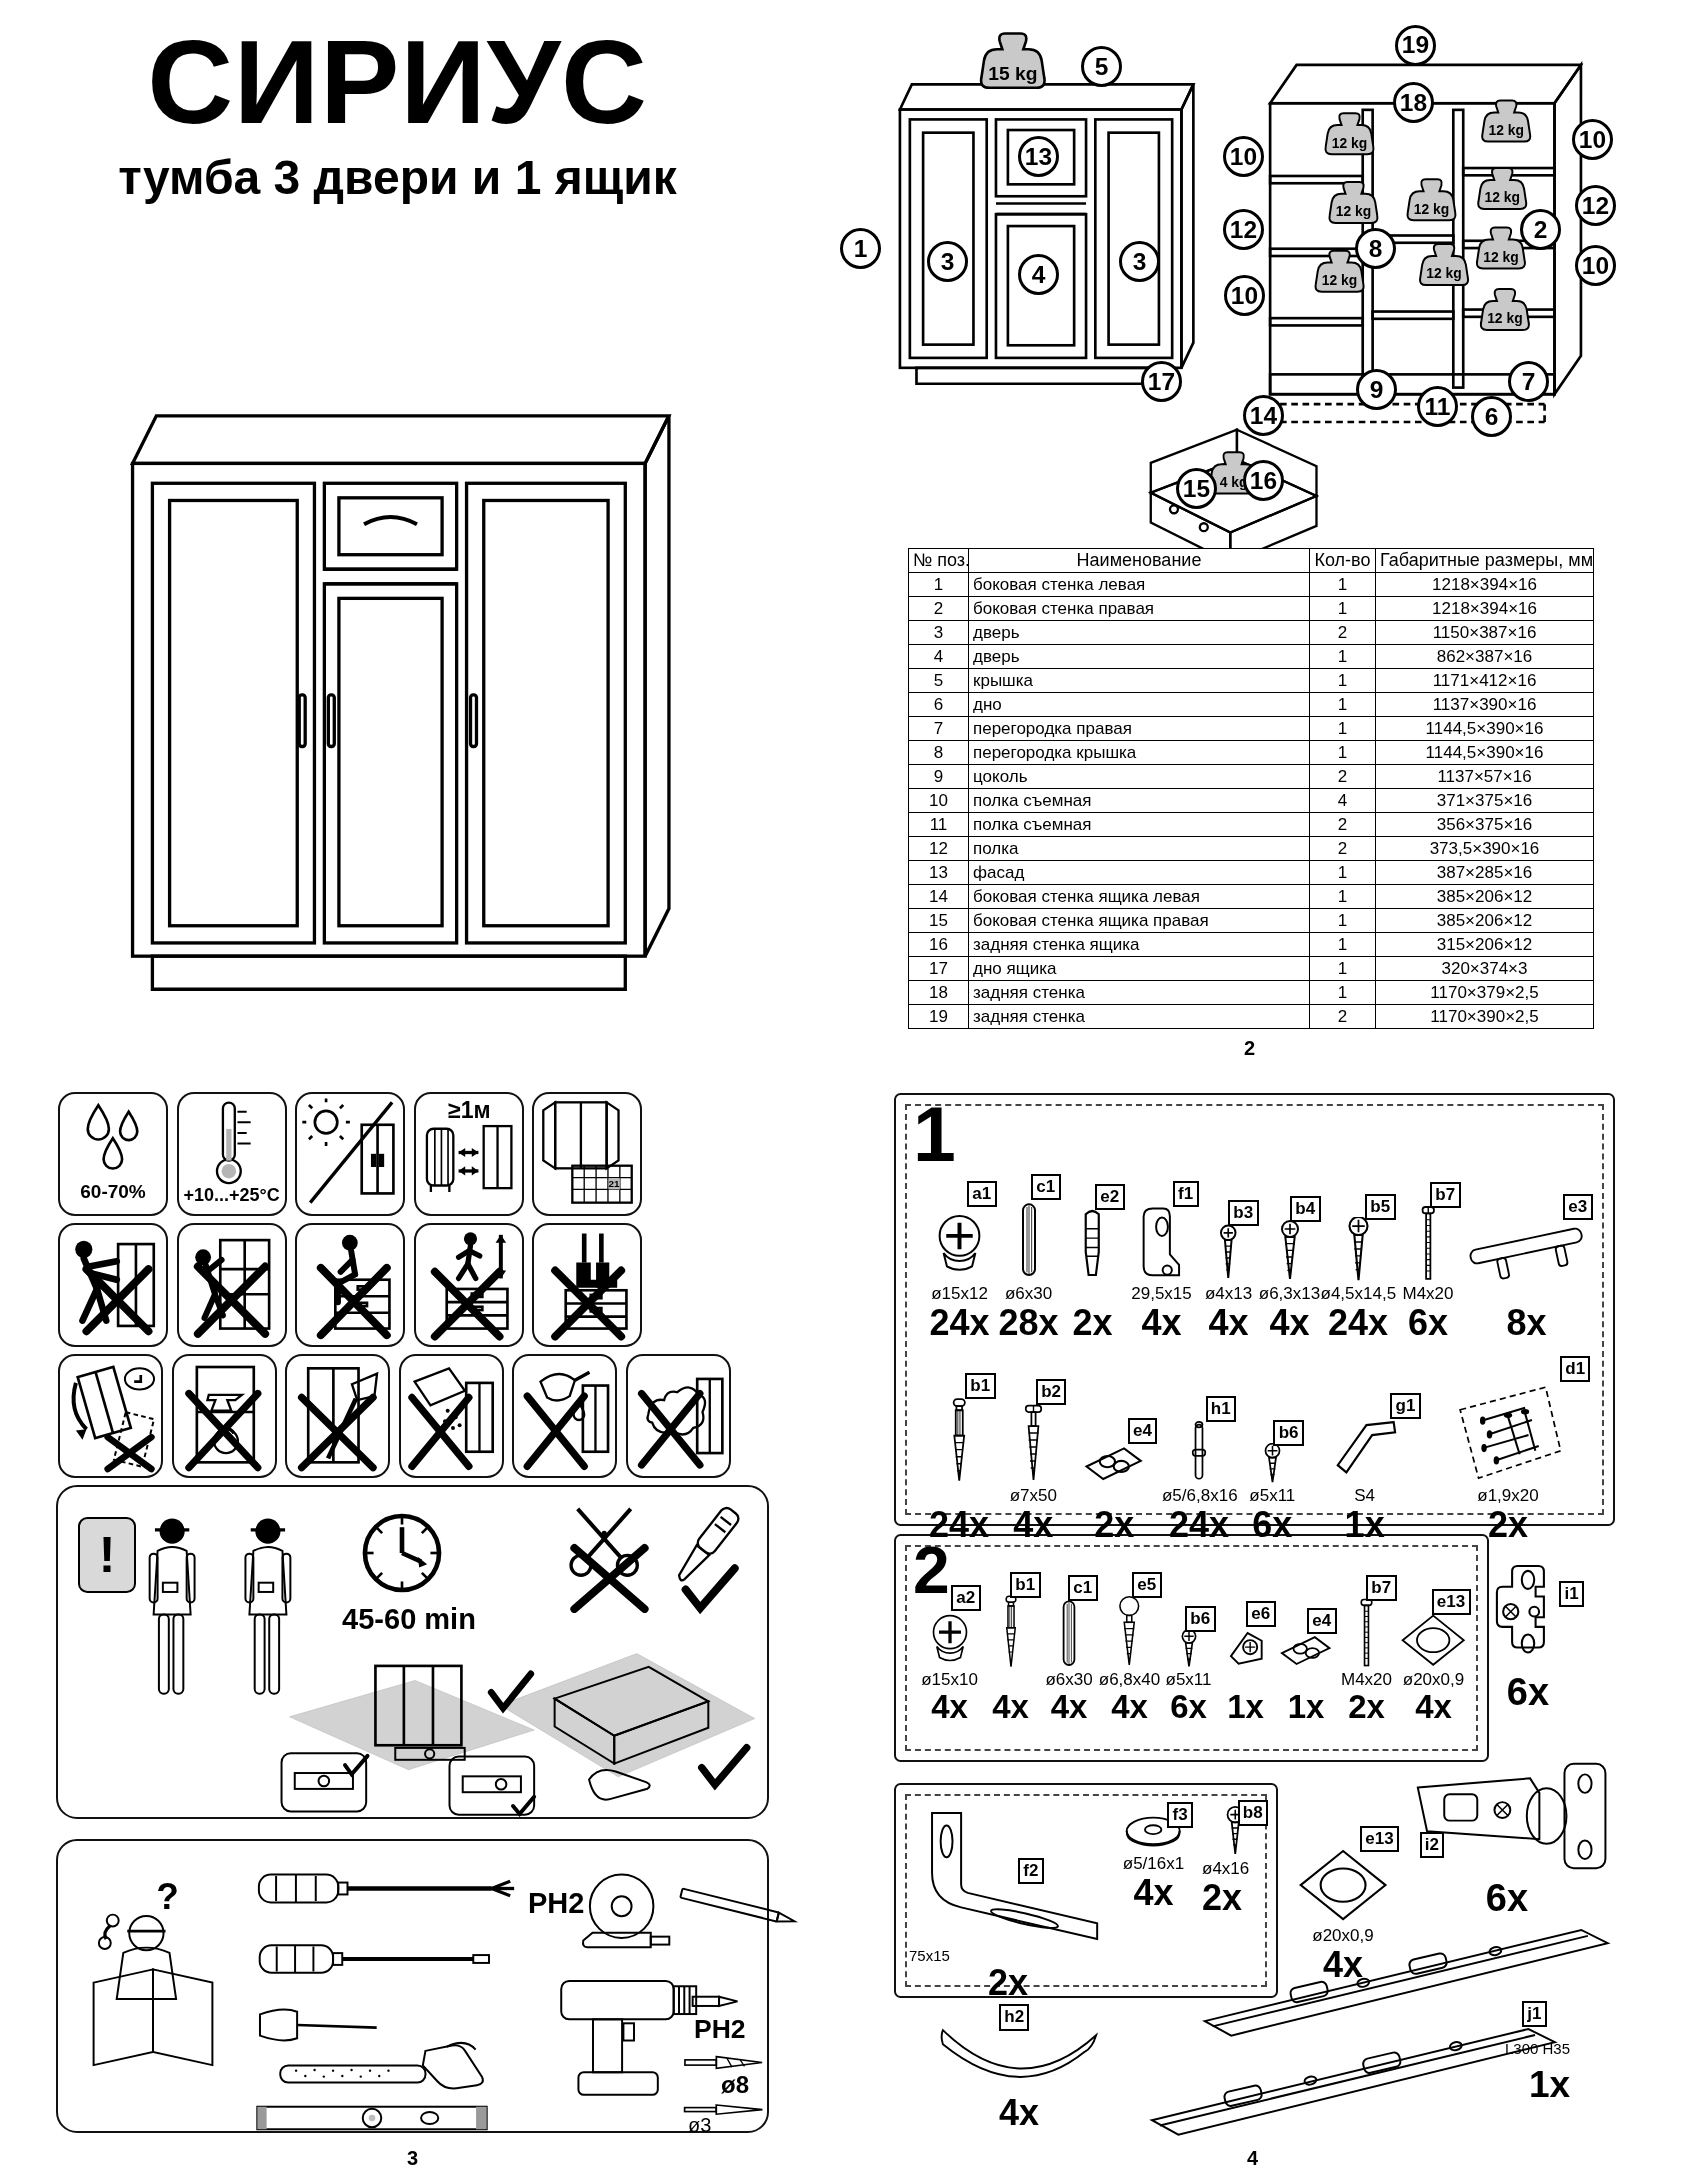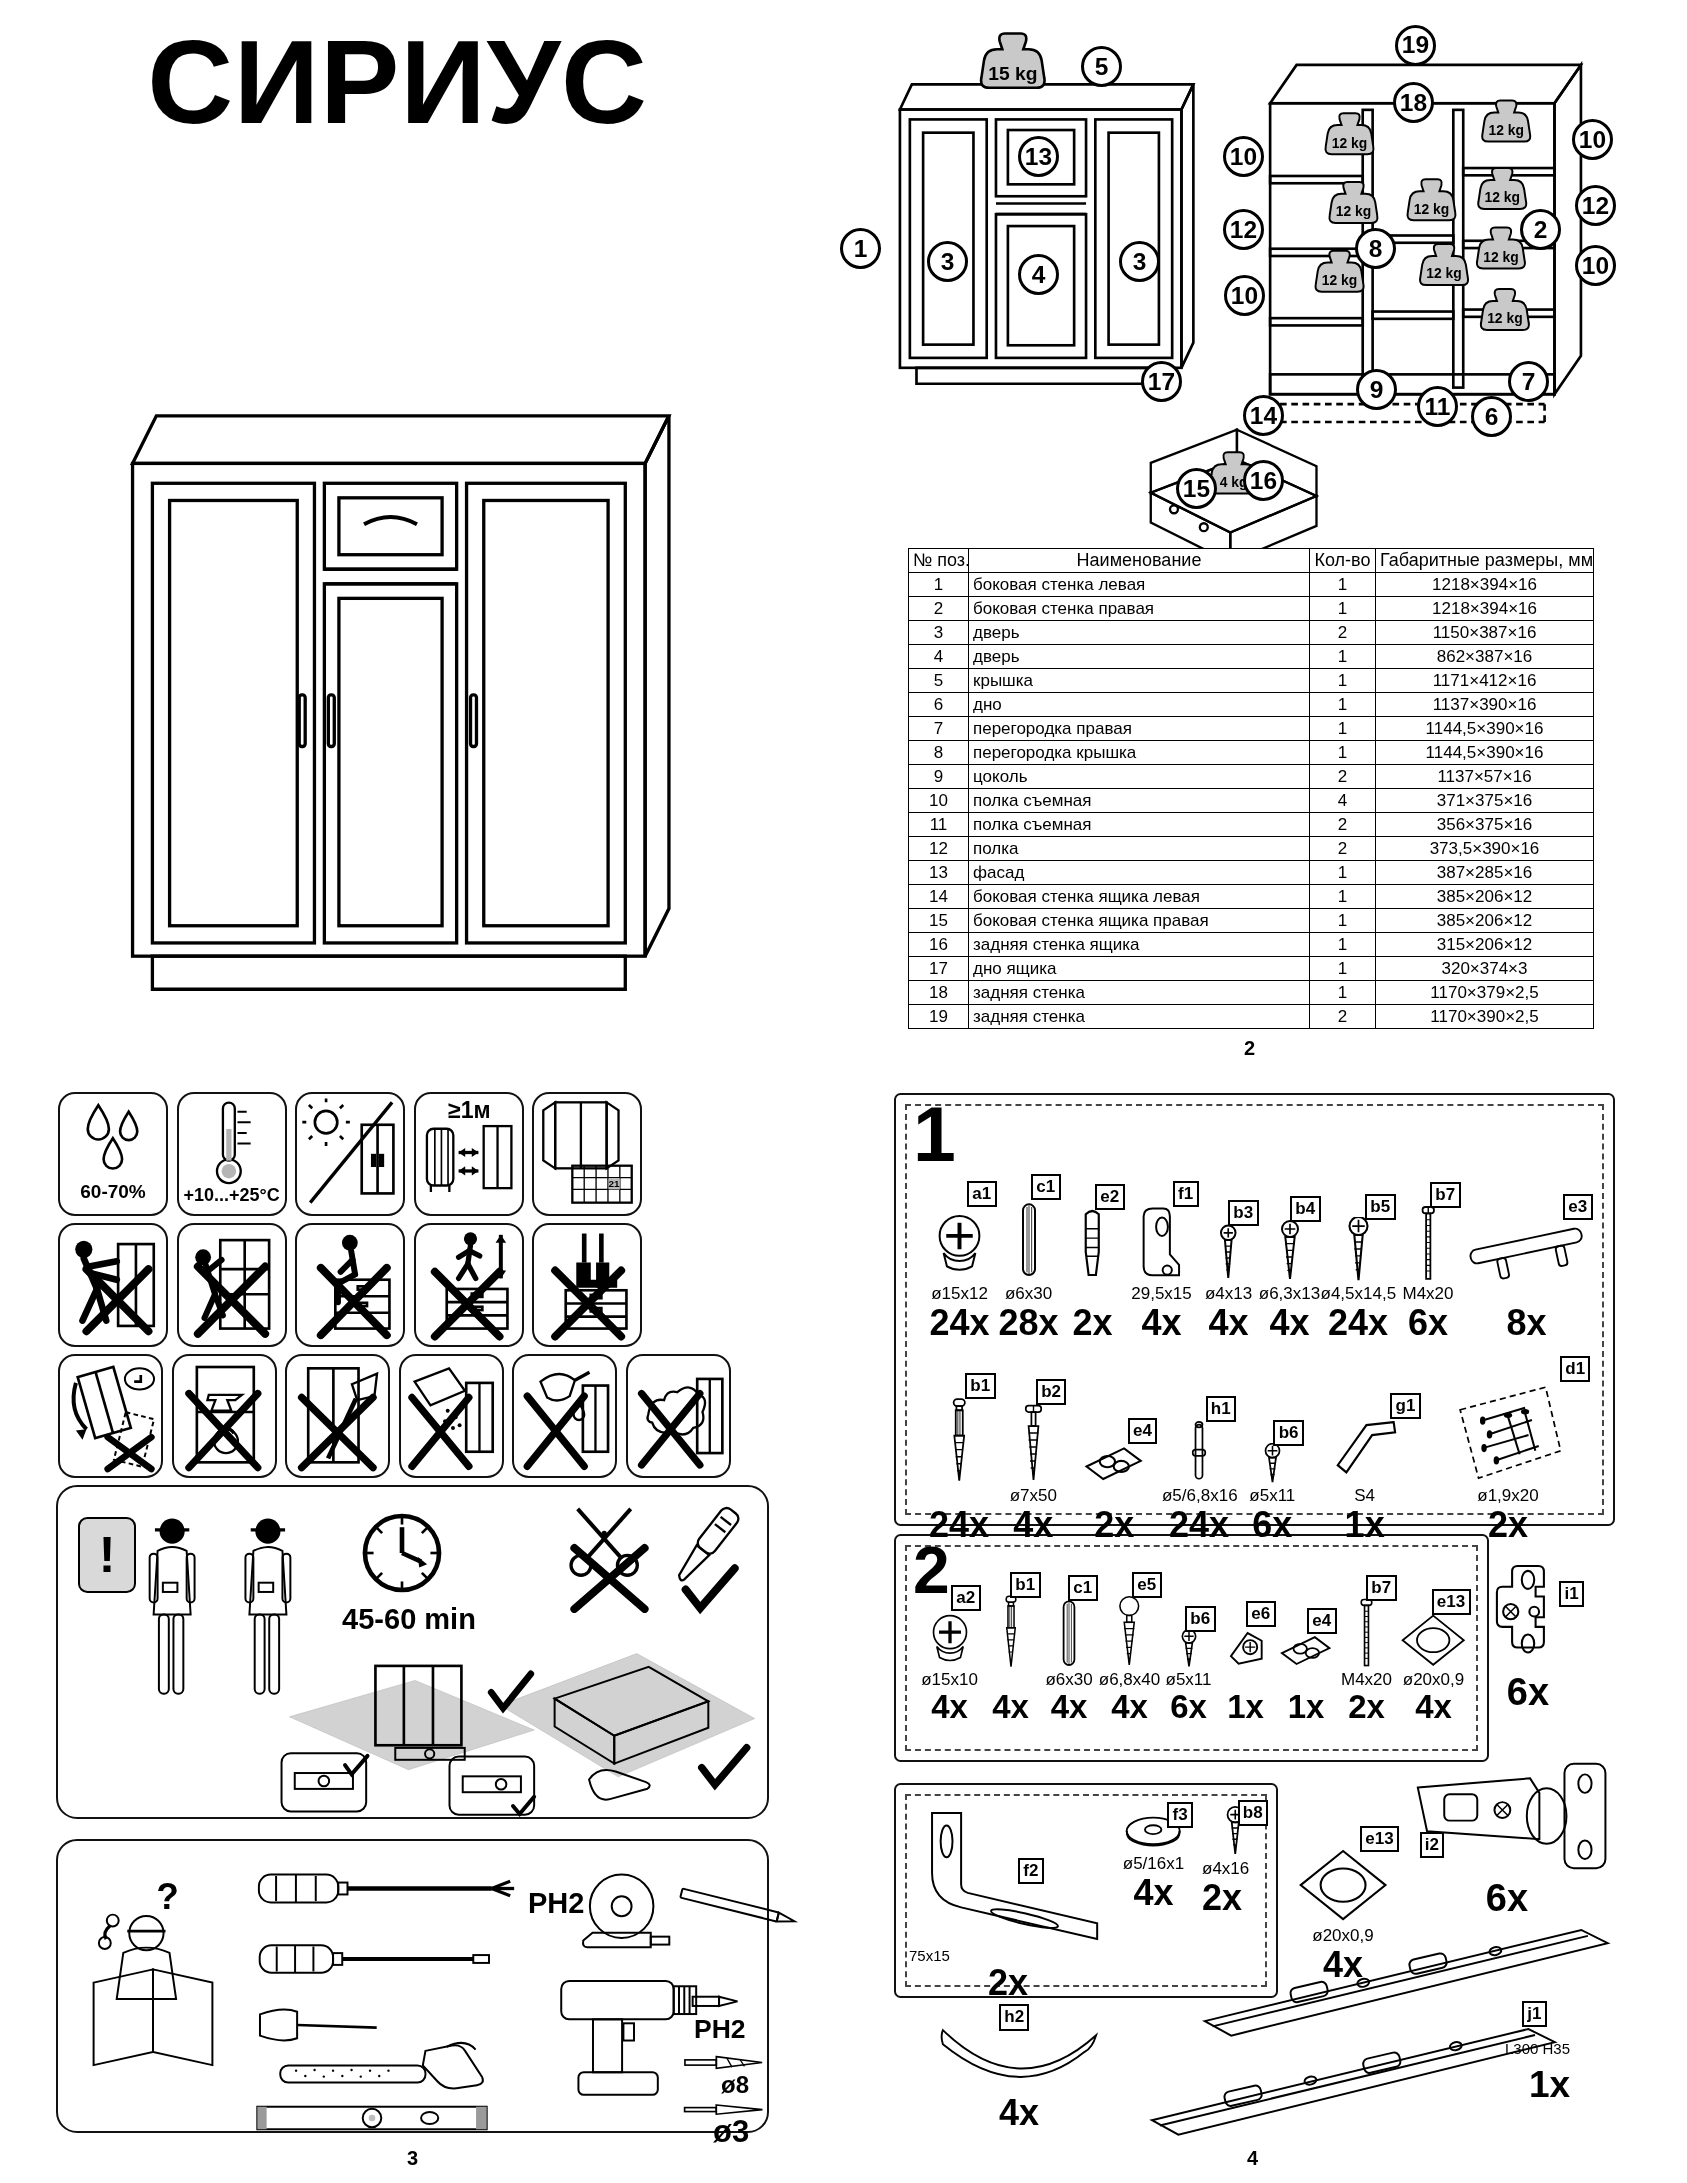--- a/index.html
+++ b/index.html
@@ -47,20 +47,21 @@
   <svg width="0" height="0" style="position:absolute">
       <defs>
     <g id="wtg">
           <path d="M33 4 h18 q8 0 6 9 l-3 9 h6 q13 0 15 13 l3 20 q2 11 -9 11 H15 q-11 0 -9 -11 l3 -20 q2 -13 15 -13 h6 l-3 -9 q-2 -9 6 -9 z" fill="#c9c9c9" stroke="#000" stroke-width="3"></path>
         </g>
   </defs>
     </svg>
 
   <header class="title-block">
     <div class="t1">СИРИУС</div>
+    <div class="t2">тумба 3 двери и 1 ящик</div>
   </header>
 
   <svg class="abs" style="left:86px;top:351px" width="609" height="668" viewBox="0 0 920 1010">
     <g class="ln" stroke-width="5" fill="#fff">
       <path d="M70 170 L106 98 L881 98 L845 170 Z"></path>
       <rect x="70" y="170" width="775" height="745"></rect>
       <path d="M845 170 L881 98 L881 843 L845 915 Z"></path>
       <rect x="100" y="200" width="245" height="695"></rect>
       <rect x="126" y="226" width="193" height="643"></rect>
       <rect x="360" y="200" width="200" height="130"></rect>
@@ -890,21 +891,21 @@
       <rect x="2" y="9" width="48" height="8" class="ln" stroke-width="2.5" fill="#fff"></rect>
       <polygon points="50,4 120,13 50,22" class="ln" stroke-width="2.5" fill="#fff"></polygon>
       <line x1="66" y1="6" x2="74" y2="20" class="ln" stroke-width="2"></line>
         <line x1="86" y1="8" x2="93" y2="19" class="ln" stroke-width="2"></line>
     </svg>
     <div class="abs" style="left:663px;top:230px;font-size:24px;font-weight:700">ø8</div>
     <svg class="abs" style="left:625px;top:262px" width="83" height="13.2" viewBox="0 0 125 20">
       <rect x="2" y="7" width="48" height="6" class="ln" stroke-width="2.5" fill="#fff"></rect>
       <polygon points="50,3 120,10 50,17" class="ln" stroke-width="2.5" fill="#fff"></polygon>
     </svg>
-    <div class="abs" style="left:655px;top:273px;font-size:31px;font-weight:700">ø3</div>
+    <div class="abs" style="left:630px;top:273px;font-size:20px;font-weight:400">ø3</div>
   </div>
   <div class="pagenum" style="left:407px;top:2147px">3</div>
 
   <div class="hwpanel" style="left:894px;top:1093px;width:721px;height:433px">
     <div class="hwdash"></div>
     <div class="hwnum">1</div>
     <div class="hwrow" style="left:26.5px;top:79px;width:668px;justify-content:space-between">
       <div class="hw-item" style="width:74px">
         <span class="chip">a1</span>
         <svg class="hw-ic" width="53" height="79" viewBox="0 0 80 95">

